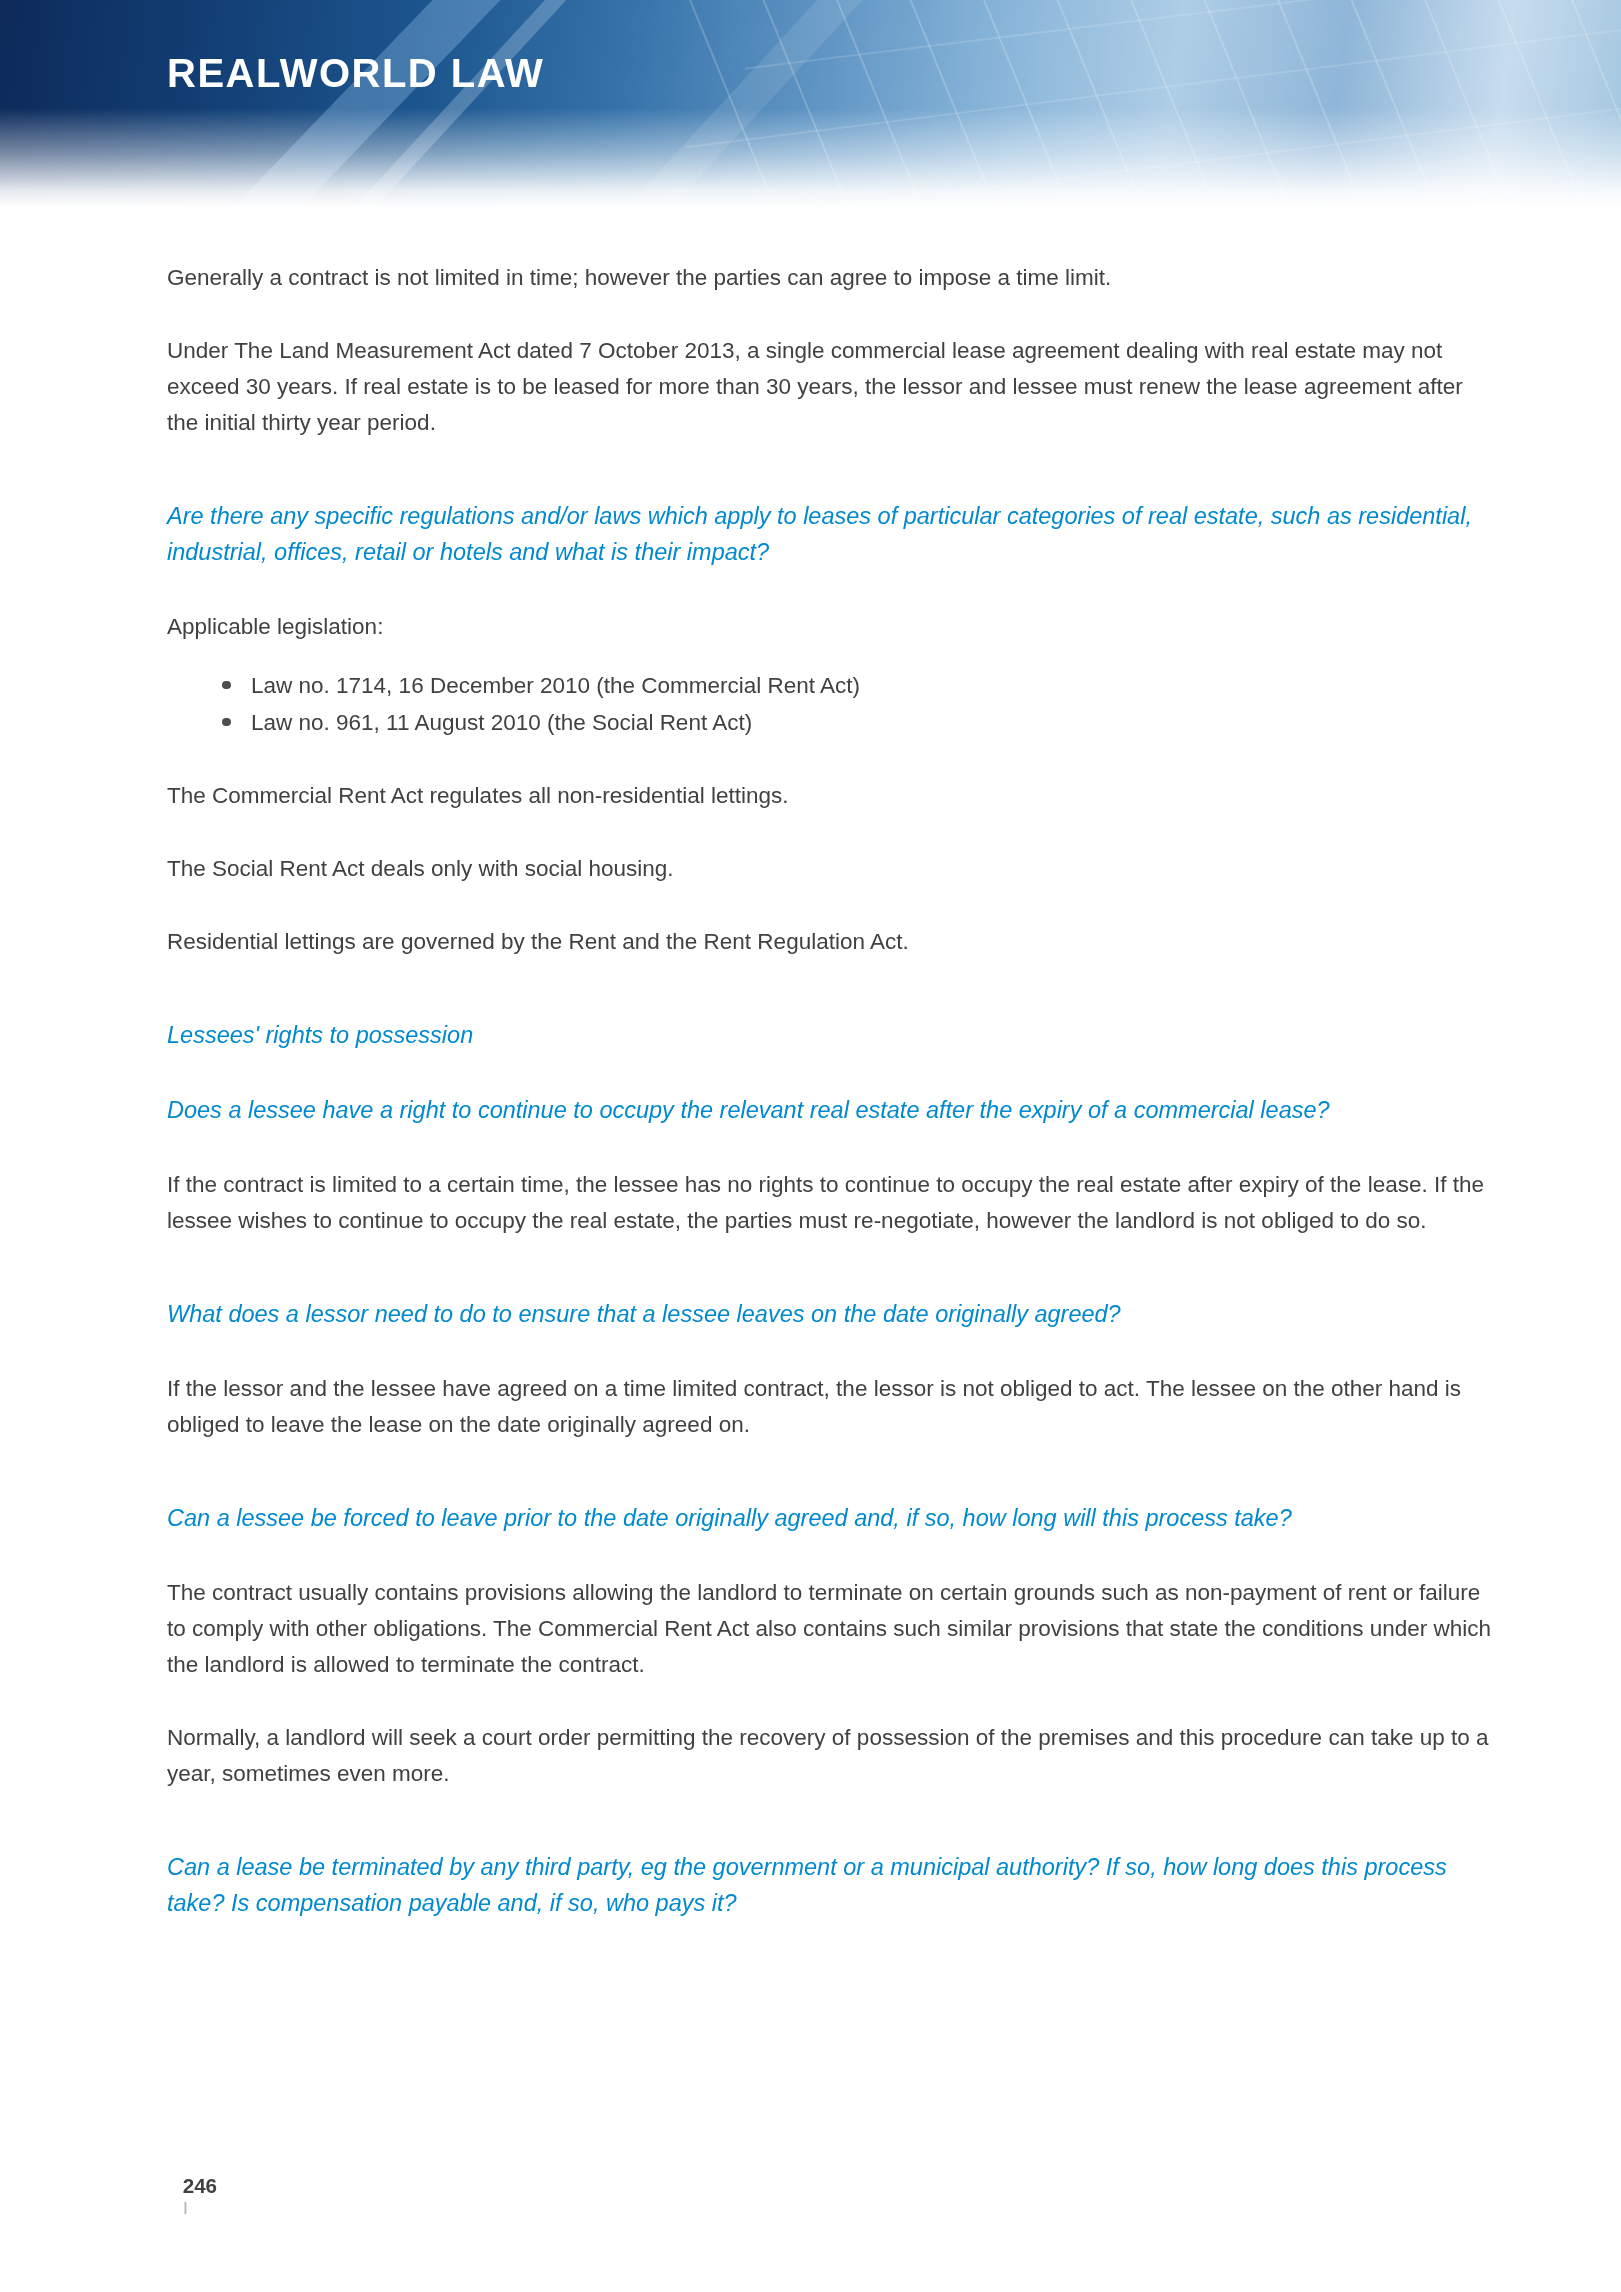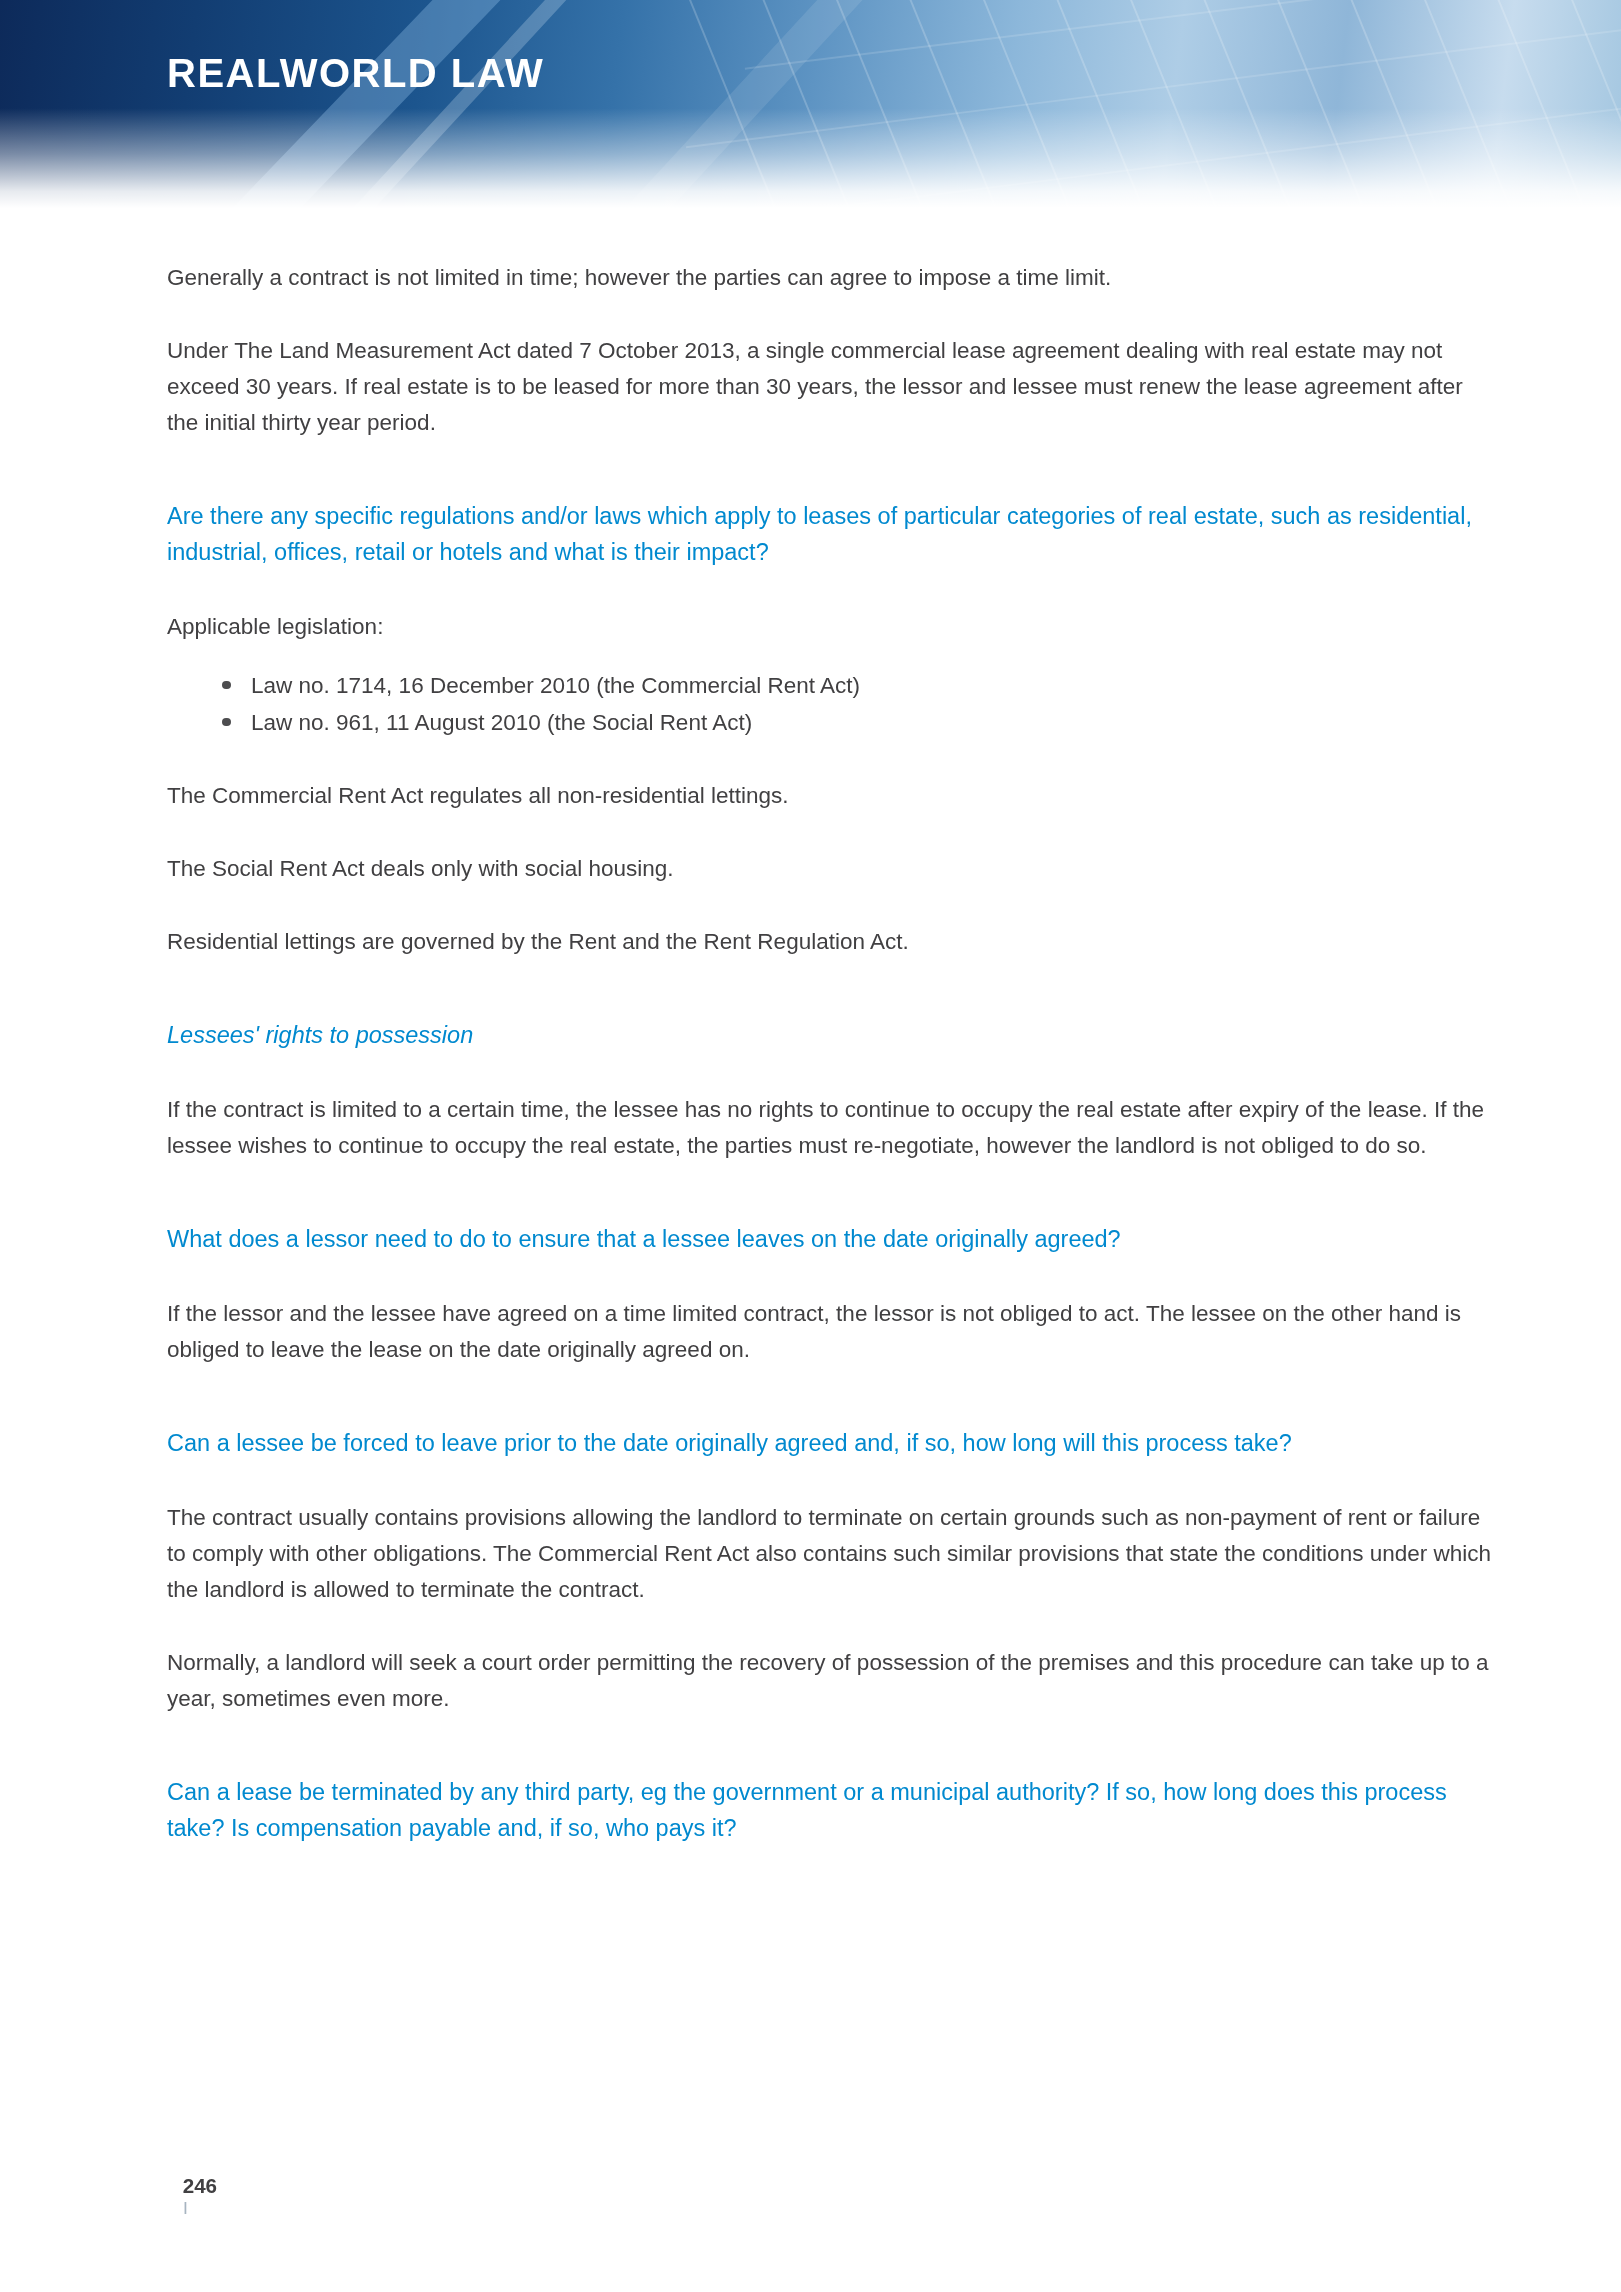--- a/index.html
+++ b/index.html
@@ -65,20 +65,21 @@
     font-size: 22.5px;
     line-height: 36px;
     color: var(--body-text, #414042);
   }
   .question {
     margin: 57px 0 39px 0;
     font-size: 23.5px;
     font-weight: 400;
     line-height: 36px;
     color: var(--accent, #0089cf);
+    font-style: italic;
   }
   .label { margin-bottom: 22px; }
 
   .bullets {
     list-style: none;
     margin: 0 0 37px 0;
     padding: 0;
   }
   .bullet-item {
     position: relative;
@@ -183,20 +184,21 @@
     </ul>
 
     <p class="para">The Commercial Rent Act regulates all non-residential lettings.</p>
 
     <p class="para">The Social Rent Act deals only with social housing.</p>
 
     <p class="para">Residential lettings are governed by the Rent and the Rent Regulation Act.</p>
 
     <h3 class="section-sub">Lessees' rights to possession</h3>
 
+    <h2 class="question">Does a lessee have a right to continue to occupy the relevant real estate after the expiry of a commercial lease?</h2>
 
     <p class="para">If the contract is limited to a certain time, the lessee has no rights to continue to occupy the real estate after expiry of the lease. If the lessee wishes to continue to occupy the real estate, the parties must re-negotiate, however the landlord is not obliged to do so.</p>
 
     <h2 class="question">What does a lessor need to do to ensure that a lessee leaves on the date originally agreed?</h2>
 
     <p class="para">If the lessor and the lessee have agreed on a time limited contract, the lessor is not obliged to act. The lessee on the other hand is obliged to leave the lease on the date originally agreed on.</p>
 
     <h2 class="question">Can a lessee be forced to leave prior to the date originally agreed and, if so, how long will this process take?</h2>
 
     <p class="para">The contract usually contains provisions allowing the landlord to terminate on certain grounds such as non-payment of rent or failure to comply with other obligations. The Commercial Rent Act also contains such similar provisions that state the conditions under which the landlord is allowed to terminate the contract.</p>

